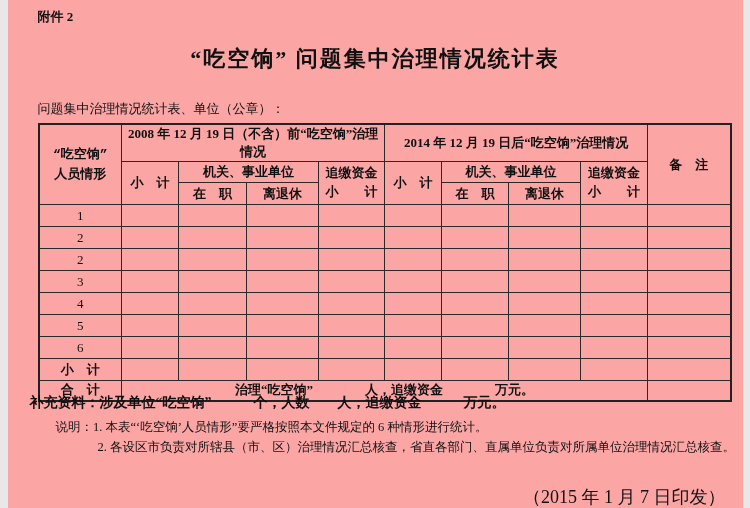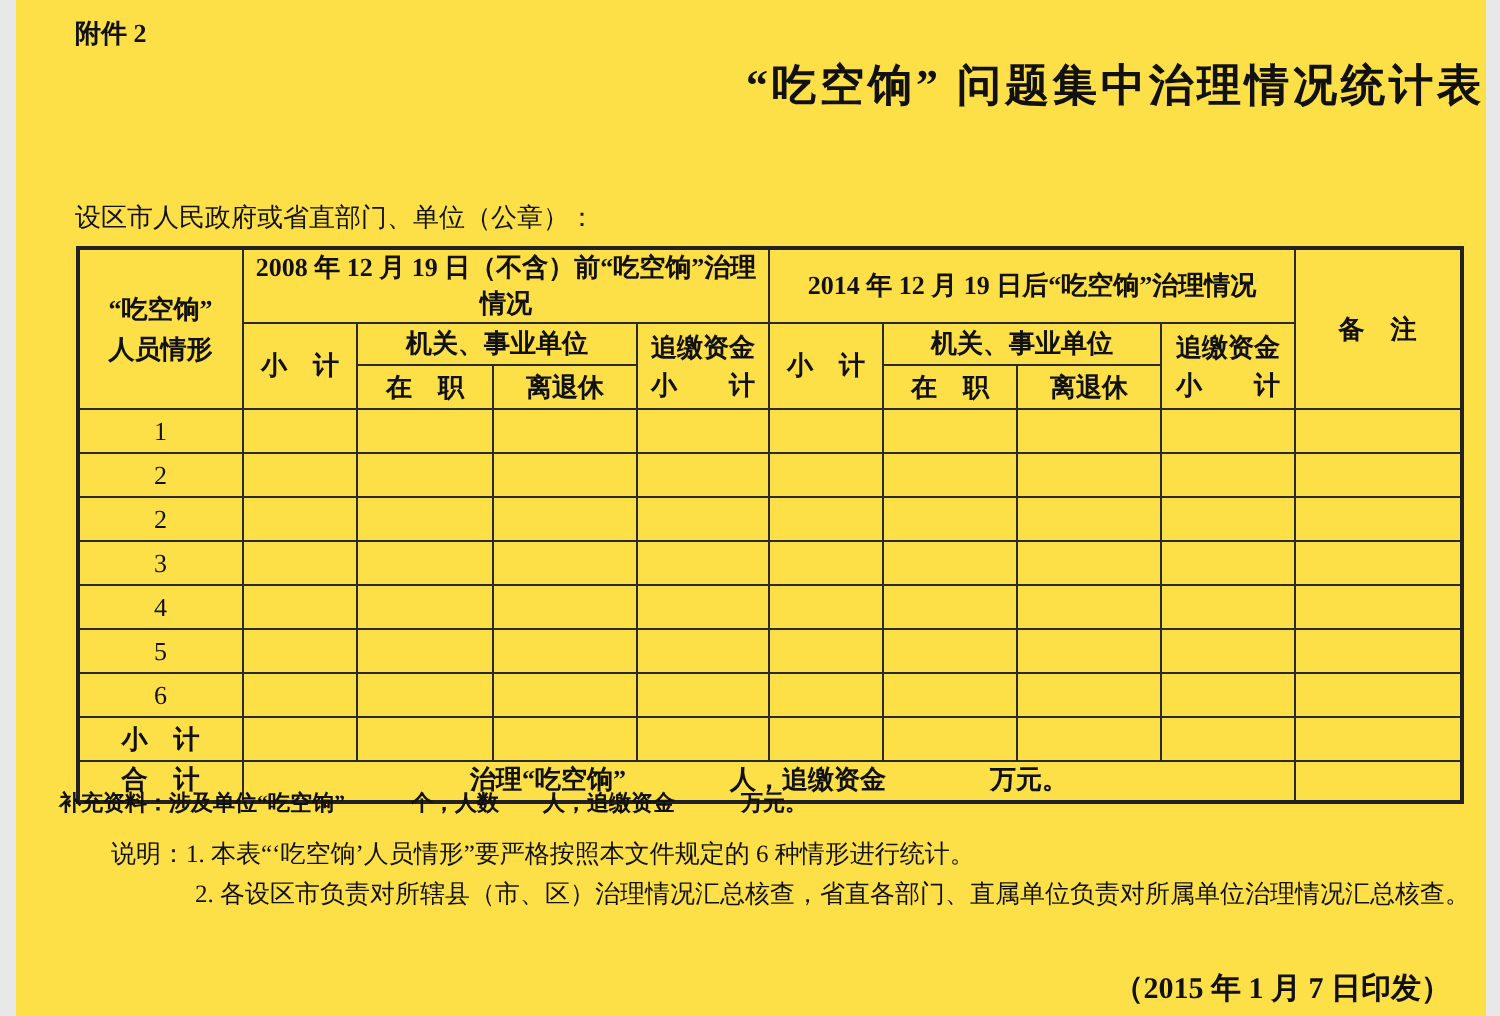--- a/index.html
+++ b/index.html
@@ -1,37 +1,37 @@
 <!DOCTYPE html>
 <html><head>
 <meta charset="utf-8">
 <style>
   * { box-sizing: border-box; margin: 0; padding: 0; }
   html, body { background: #e8e8e8; }
   .page {
     position: relative;
     width: 735px;
     height: 508px;
-    background: #fde047;
+    background: #fca5a5;
     font-family: "Liberation Serif", "DejaVu Serif", serif;
     color: #111;
     overflow: hidden;
     margin: 0 auto;
   }
   .attachment {
     position: absolute;
     left: 30px; top: 8px;
     font-size: 13px;
     font-weight: bold;
   }
   .doc-title {
     position: absolute;
-    left: 0; top: 28px;
+    left: 0; top: 44px;
     width: 100%;
-    text-align: right;
+    text-align: center;
     font-size: 22px;
     font-weight: bold;
     letter-spacing: 2px;
   }
   .stamp-line {
     position: absolute;
     left: 30px; top: 100px;
     font-size: 13px;
   }
   table.stat {
@@ -45,59 +45,58 @@
   table.stat td {
     border: 1px solid #2a2a2a;
     text-align: center;
     vertical-align: middle;
     font-size: 13px;
     overflow: hidden;
     padding: 0 1px;
   }
   .hdr { font-weight: bold; }
   .group-hdr { font-weight: bold; font-size: 12.5px; }
-  .two-line { white-space: pre-line; line-height: 1.5; }
+  .two-line { white-space: pre-line; line-height: 1.5; font-family: Liberation Mono, monospace; }
   .num-cell { font-size: 12px; }
   .rh-g { height: 24px; }
   .rh-s { height: 21px; }
   .rh-t { height: 22px; }
   .rb   { height: 22px; }
   .rt   { height: 20px; margin-left: 42px; }
   .total-text { font-weight: bold; text-align: center; }
   .supplement {
     position: absolute;
     left: 22px; top: 394px;
-    font-size: 11px;
+    font-size: 14px;
     font-weight: bold;
   }
   .notes {
     position: absolute;
     left: 48px; top: 417px;
     font-size: 12.5px;
     line-height: 20px;
   }
   .notes-row { white-space: nowrap; }
   .notes-row.indent { margin-left: 42px; }
   .print-date {
     position: absolute;
     right: 17px; top: 485px;
-    font-size: 15px;
-    font-weight: bold;
+    font-size: 18px;
   }
 </style>
 </head>
 <body>
 
 <div class="page">
 
   <div class="attachment">附件 2</div>
 
   <div class="doc-title">“吃空饷” 问题集中治理情况统计表</div>
 
-  <div class="stamp-line">设区市人民政府或省直部门、单位（公章）：</div>
+  <div class="stamp-line">问题集中治理情况统计表、单位（公章）：</div>
 
   <table class="stat">
     <colgroup>
       <col style="width:83px">
         <col style="width:57px">
         <col style="width:68px">
         <col style="width:72px">
         <col style="width:66px">
       <col style="width:57px">
         <col style="width:67px">

